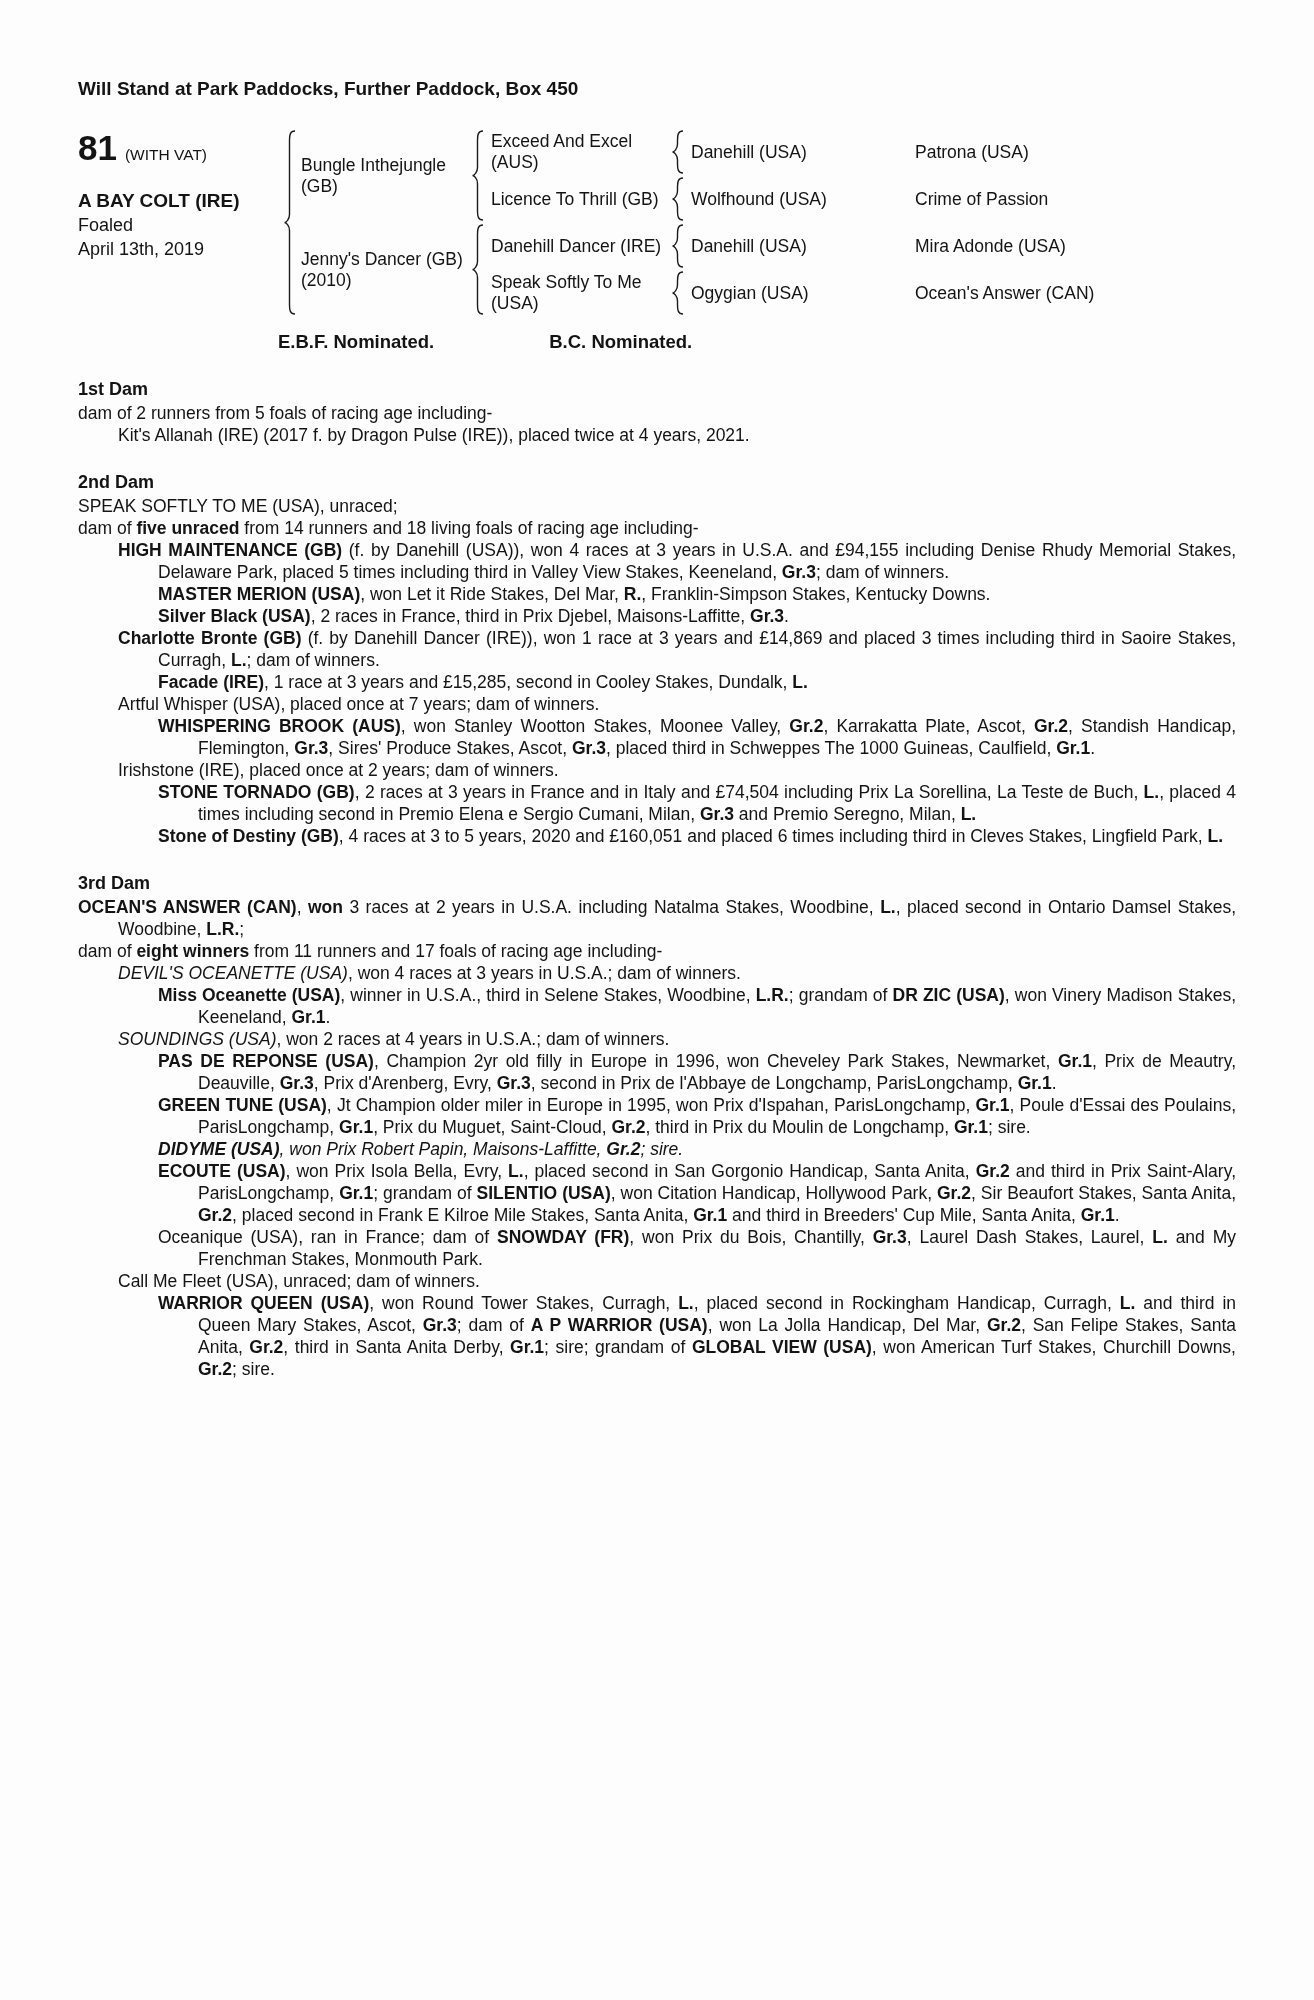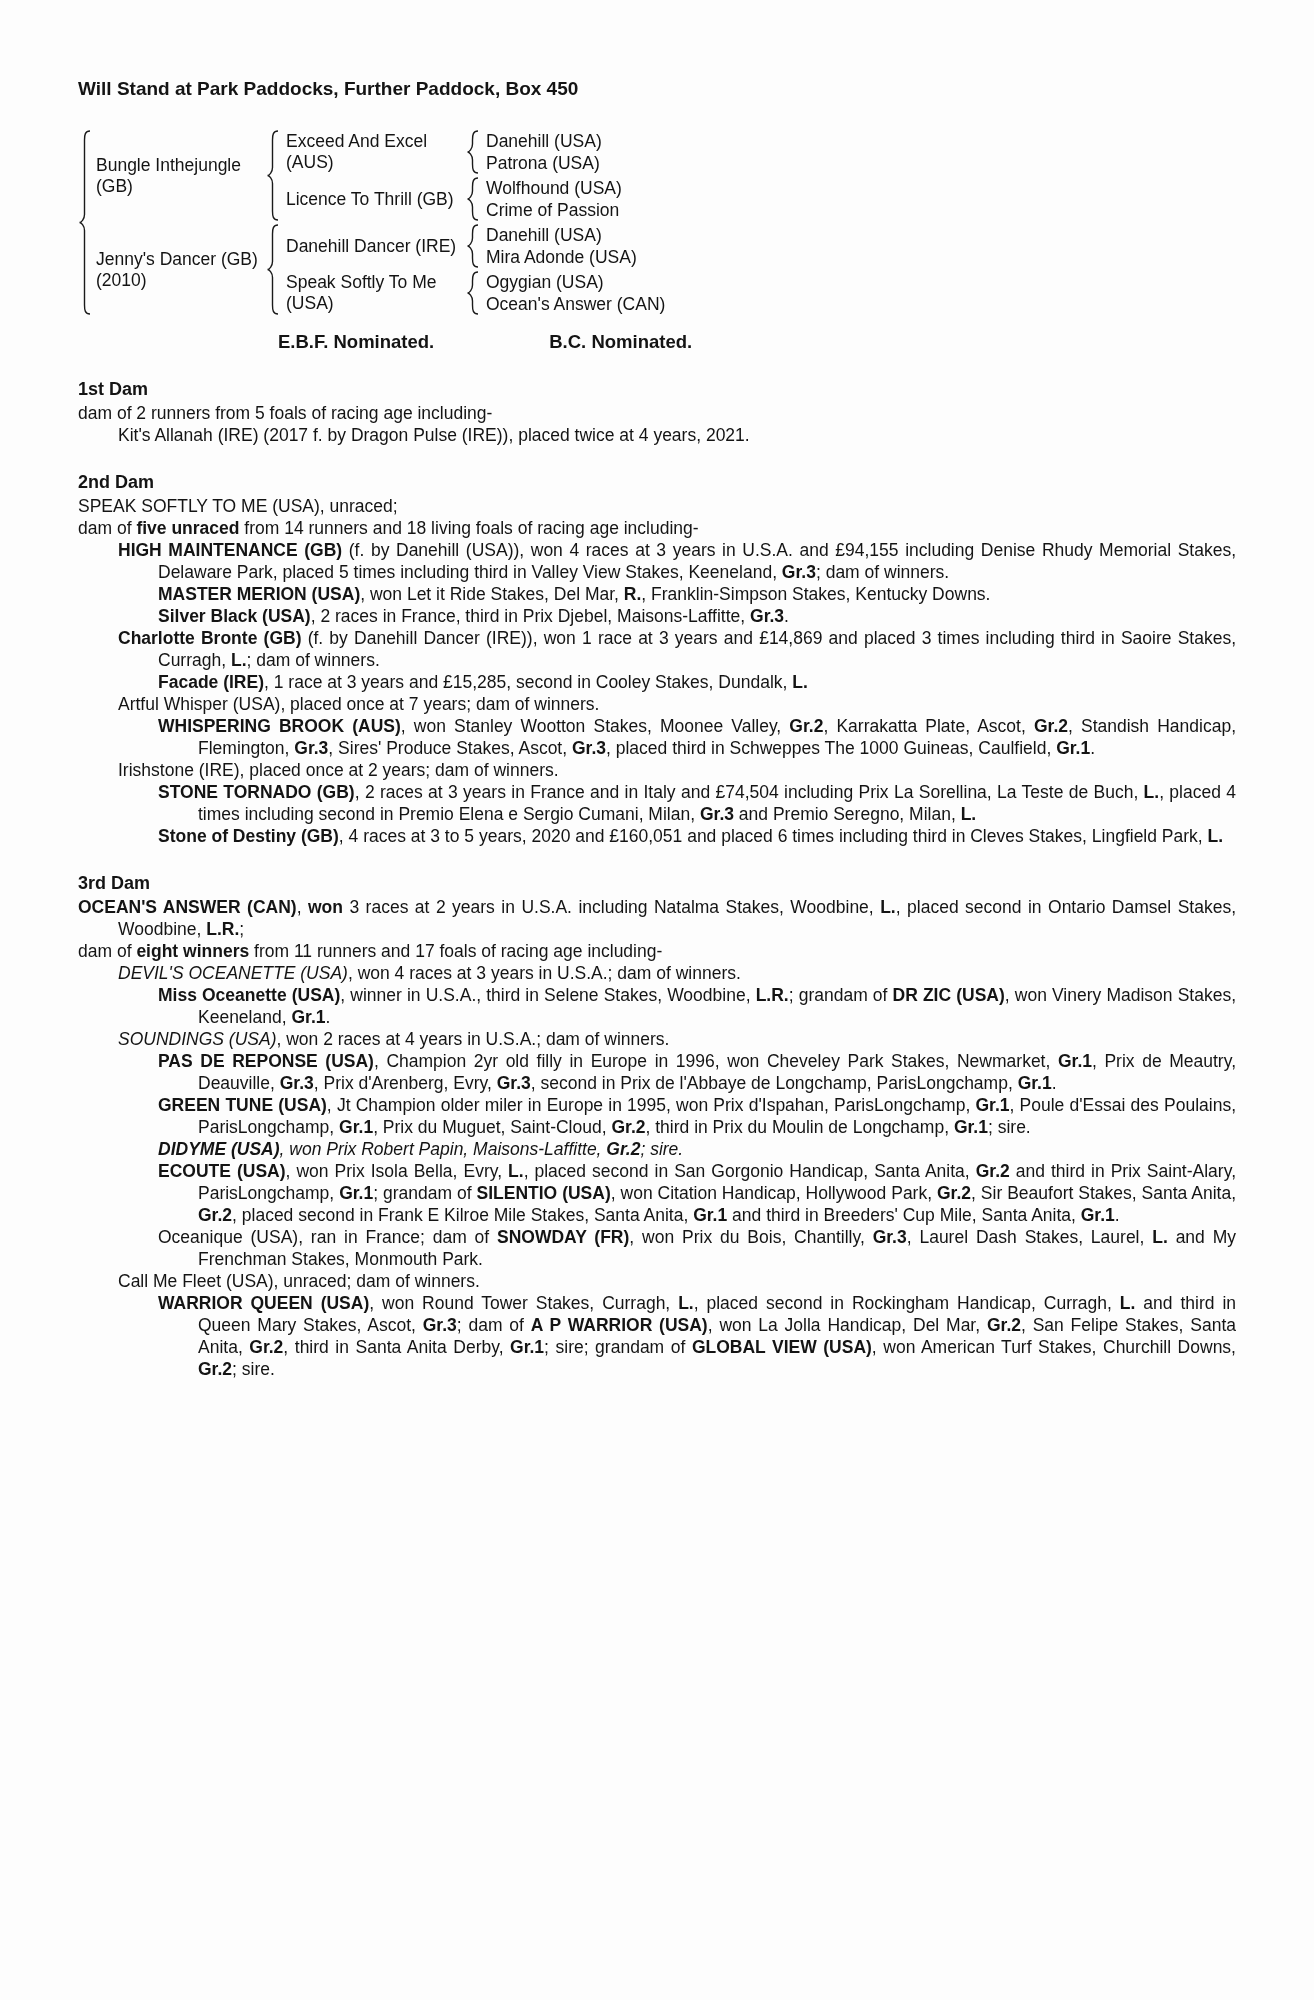--- a/index.html
+++ b/index.html
@@ -17,21 +17,21 @@
   .lot-line { display:flex; align-items:baseline; gap:8px; }
   .lot-num { font-size:35px; font-weight:bold; line-height:36px; }
   .vat { font-size:15.5px; }
   .colt { font-weight:bold; font-size:19px; margin-top:22px; }
   .parents { display:flex; flex-direction:column; gap:3px; }
   .pgroup { display:flex; align-items:center; }
   .pname { width:170px; flex:none; font-size:17.5px; line-height:21px; padding-left:4px; }
   .gpcol { display:flex; flex-direction:column; gap:3px; }
   .gpgroup { display:flex; align-items:center; }
   .gpname { width:180px; flex:none; font-size:17.5px; line-height:21px; padding-left:6px; }
-  .ggpcol { display:flex; flex-direction:column; }
+  .ggpcol { display:flex; flex-direction:row; }
   .ggp { width:218px; font-size:17.5px; line-height:22px; padding-left:6px; white-space:nowrap; }
   .brace { display:block; align-self:stretch; width:14px; flex:none; }
   .brace svg { display:block; }
 
   .noms { display:flex; gap:115px; margin:16px 0 6px 200px; font-weight:bold; font-size:18.5px;text-align:right; }
 
   
   .sections { font-size:17.5px; }
   .sec-heading { font-weight:bold; font-size:18px; margin-top:26px; margin-bottom:2px; }
   .para { text-align:justify; line-height:22px; }
@@ -39,20 +39,29 @@
   .i { font-style:italic; }
 </style>
 </head>
 <body>
 
 <div class="page">
 
   <div class="stand">Will Stand at Park Paddocks, Further Paddock, Box 450</div>
 
   <div class="ped-row">
+    <div class="lot-info">
+      <div class="lot-line">
+        <span class="lot-num">81</span>
+        <span class="vat">(WITH VAT)</span>
+      </div>
+      <div class="colt">A BAY COLT (IRE)</div>
+      <div>Foaled</div>
+      <div>April 13th, 2019</div>
+    </div>
 
     <span class="brace">
         <svg width="14" height="185" viewBox="0 0 14 185">
           <path d="M12 1 C7 1 6.5 5 6.5 10 L6.5 84.5 C6.5 89.5 3 92.5 1.5 92.5 C3 92.5 6.5 95.5 6.5 100.5 L6.5 175 C6.5 180 7 184 12 184" fill="none" stroke="#1a1a1a" stroke-width="1.4"></path>
         </svg>
       </span>
 
     <div class="parents">
 
       <div class="pgroup">

